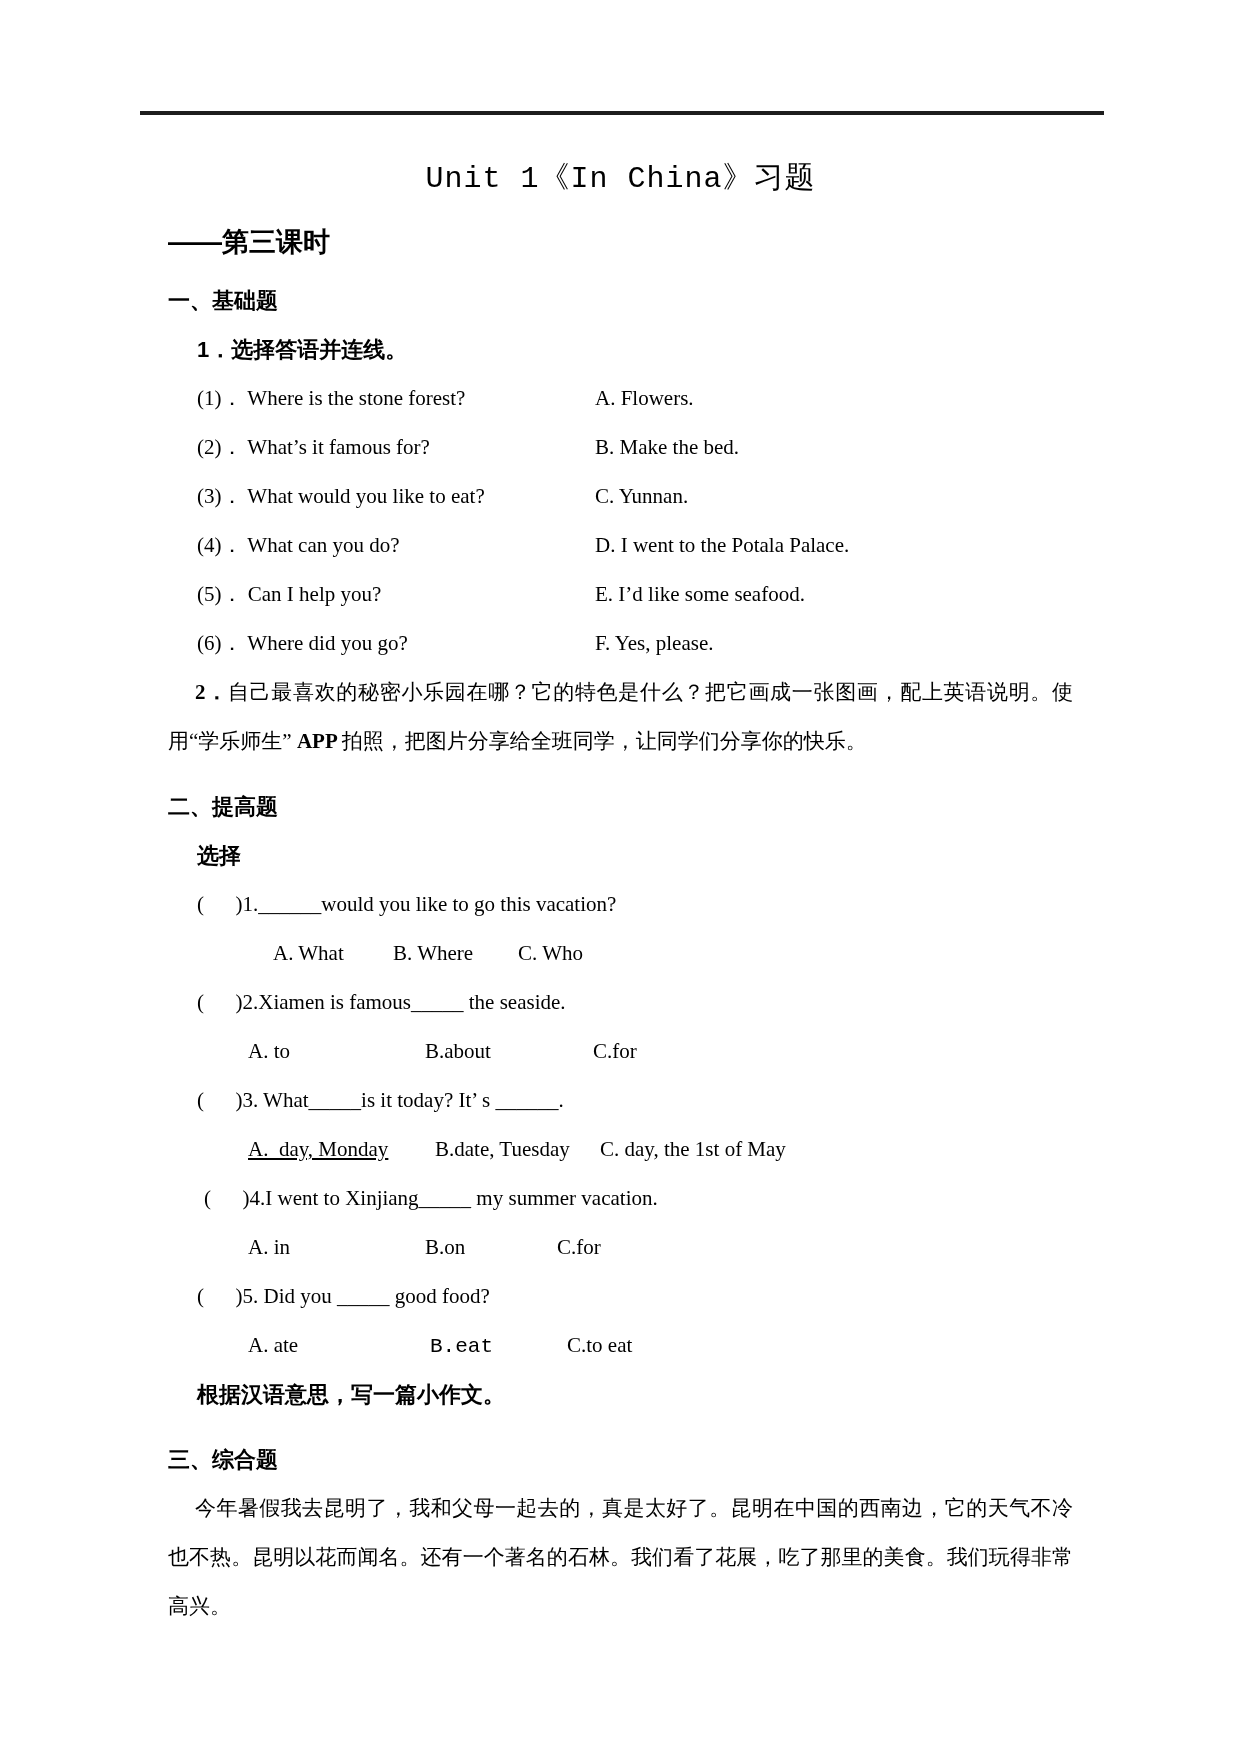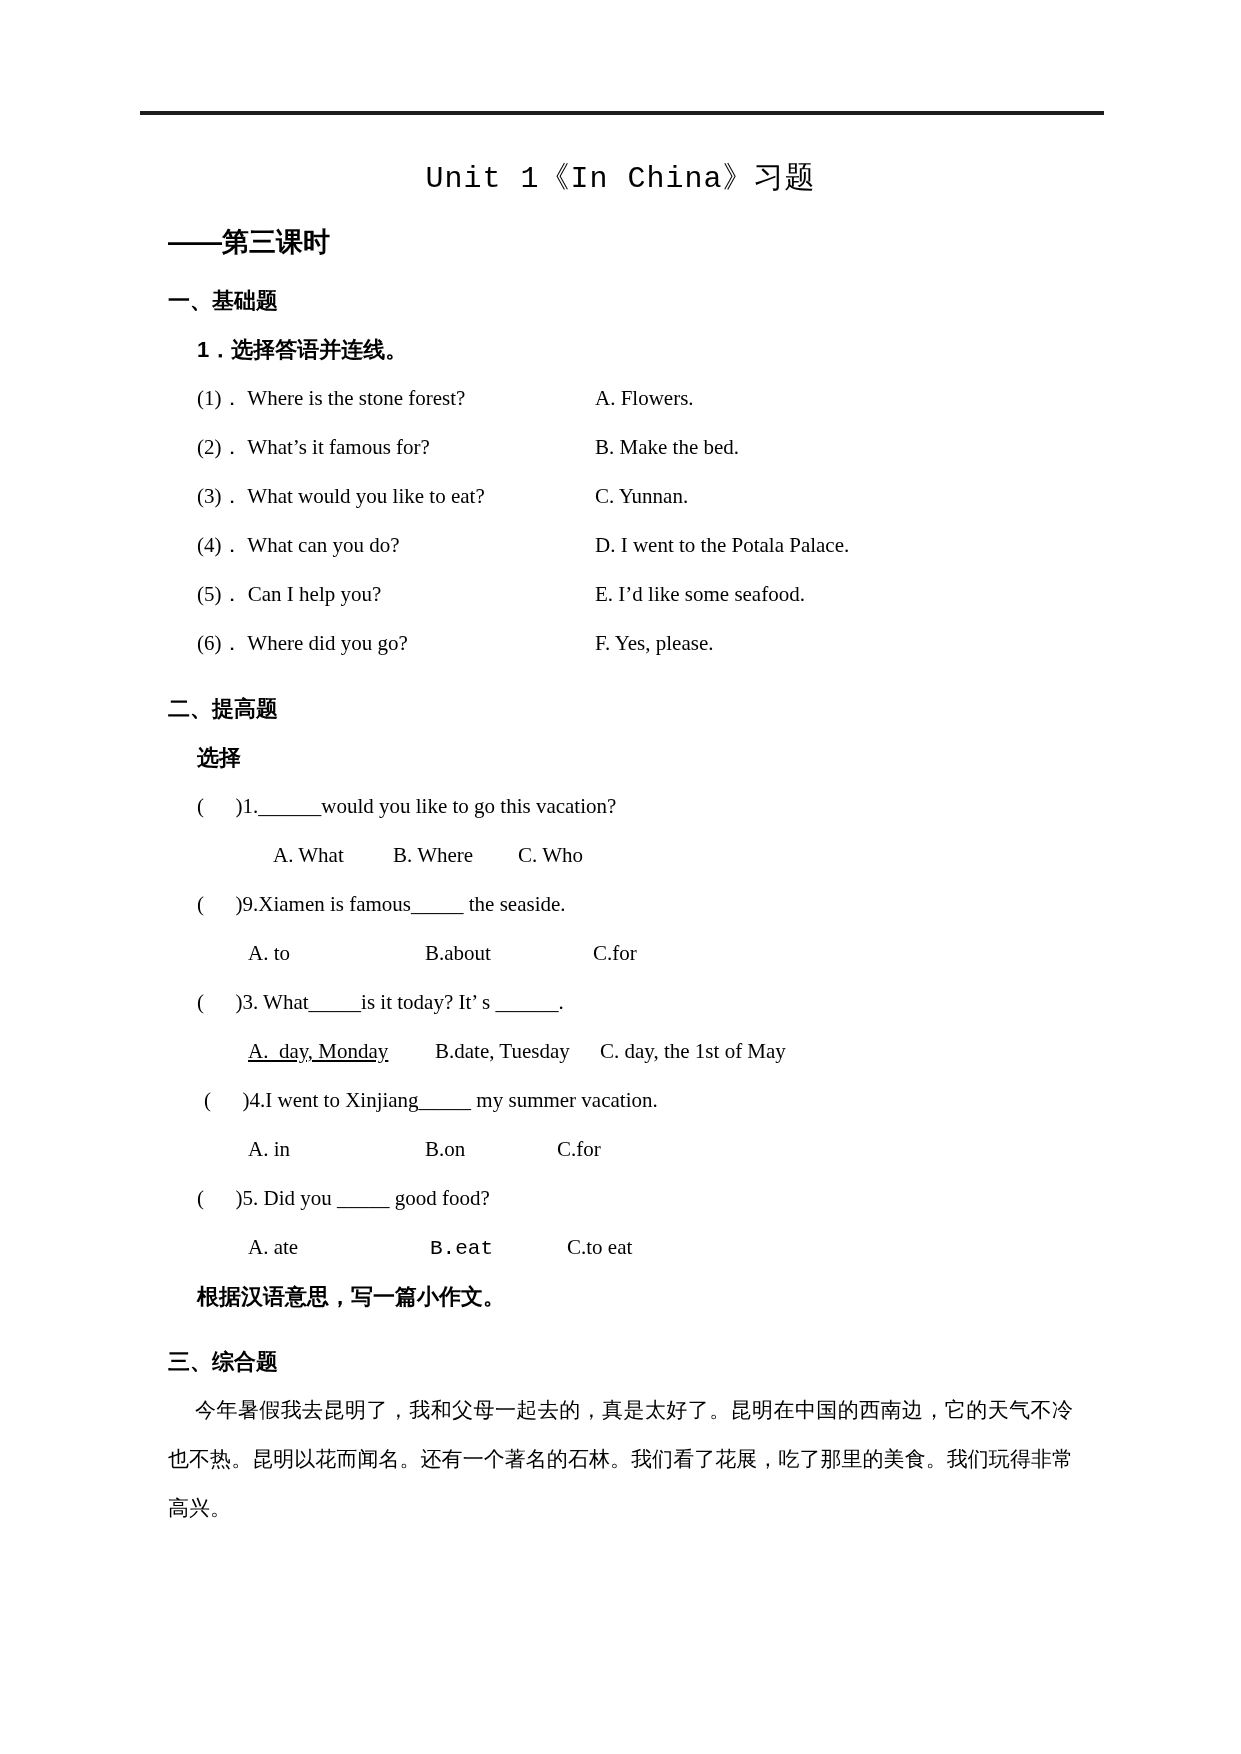--- a/index.html
+++ b/index.html
@@ -93,28 +93,29 @@
   <div class="row match-row">
     <span class="match-left">(4)． What can you do?</span><span class="match-right">D. I went to the Potala Palace.</span>
   </div>
   <div class="row match-row">
     <span class="match-left">(5)． Can I help you?</span><span class="match-right">E. I’d like some seafood.</span>
   </div>
   <div class="row match-row">
     <span class="match-left">(6)． Where did you go?</span><span class="match-right">F. Yes, please.</span>
   </div>
 
+  <div class="para"><span class="num">2．</span><span>自己最喜欢的秘密小乐园在哪？它的特色是什么？把它画成一张图画，配上英语说明。使用“学乐师生”</span><span class="app"> APP </span><span>拍照，把图片分享给全班同学，让同学们分享你的快乐。</span></div>
 
   <div class="row sec-heading">二、提高题</div>
   <div class="row sub-heading">选择</div>
 
   <div class="row mc-stem">(      )1.______would you like to go this vacation?</div>
   <div class="row mc-options q1"><span class="opt">A. What</span><span class="opt">B. Where</span><span class="opt">C. Who</span></div>
 
-  <div class="row mc-stem">(      )9.Xiamen is famous_____ the seaside.</div>
+  <div class="row mc-stem">(      )2.Xiamen is famous_____ the seaside.</div>
   <div class="row mc-options q2"><span class="opt">A. to</span><span class="opt">B.about</span><span class="opt">C.for</span></div>
 
   <div class="row mc-stem">(      )3. What_____is it today? It’ s ______.</div>
   <div class="row mc-options q3"><span class="opt">A.  day, Monday</span><span class="opt">B.date, Tuesday</span><span class="opt">C. day, the 1st of May</span></div>
 
   <div class="row mc-stem q4">(      )4.I went to Xinjiang_____ my summer vacation.</div>
   <div class="row mc-options q4"><span class="opt">A. in</span><span class="opt">B.on</span><span class="opt">C.for</span></div>
 
   <div class="row mc-stem">(      )5. Did you _____ good food?</div>
   <div class="row mc-options q5"><span class="opt">A. ate</span><span class="opt">B.eat</span><span class="opt">C.to eat</span></div>

